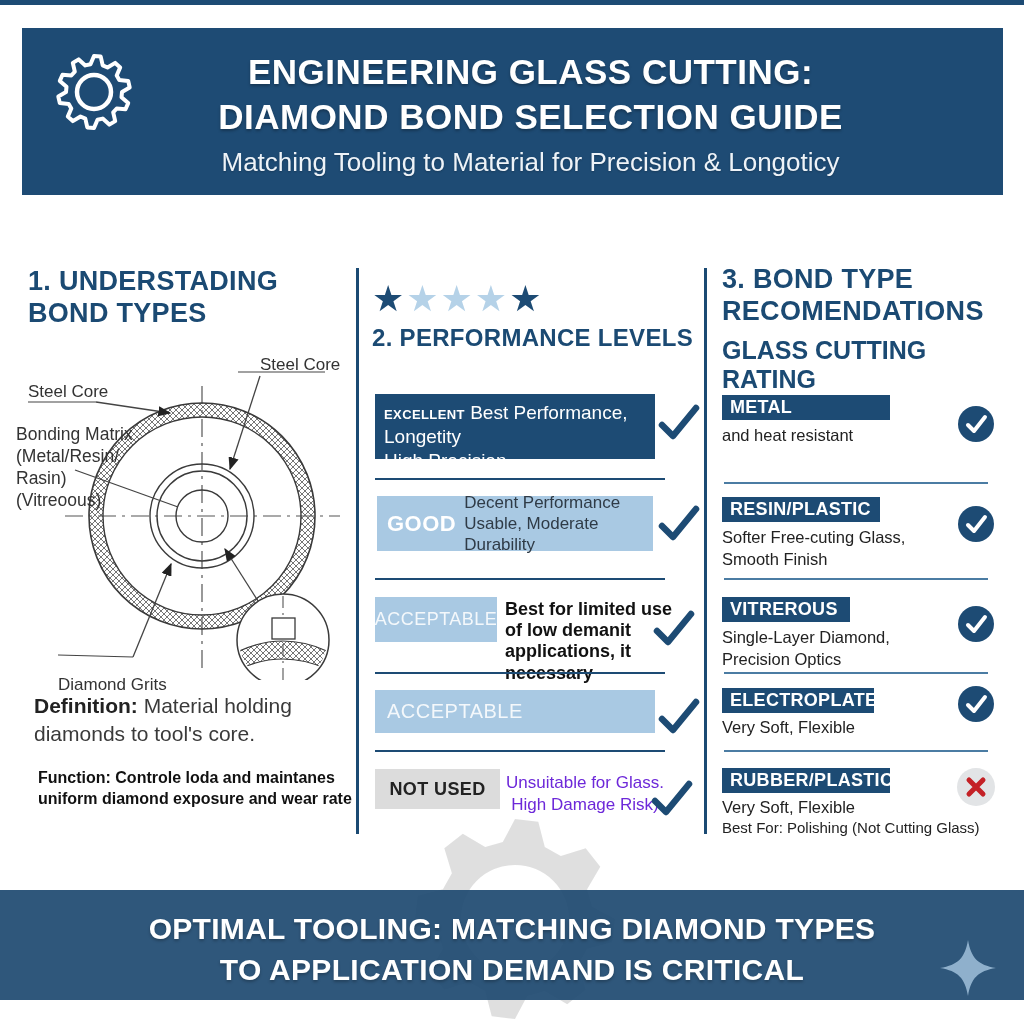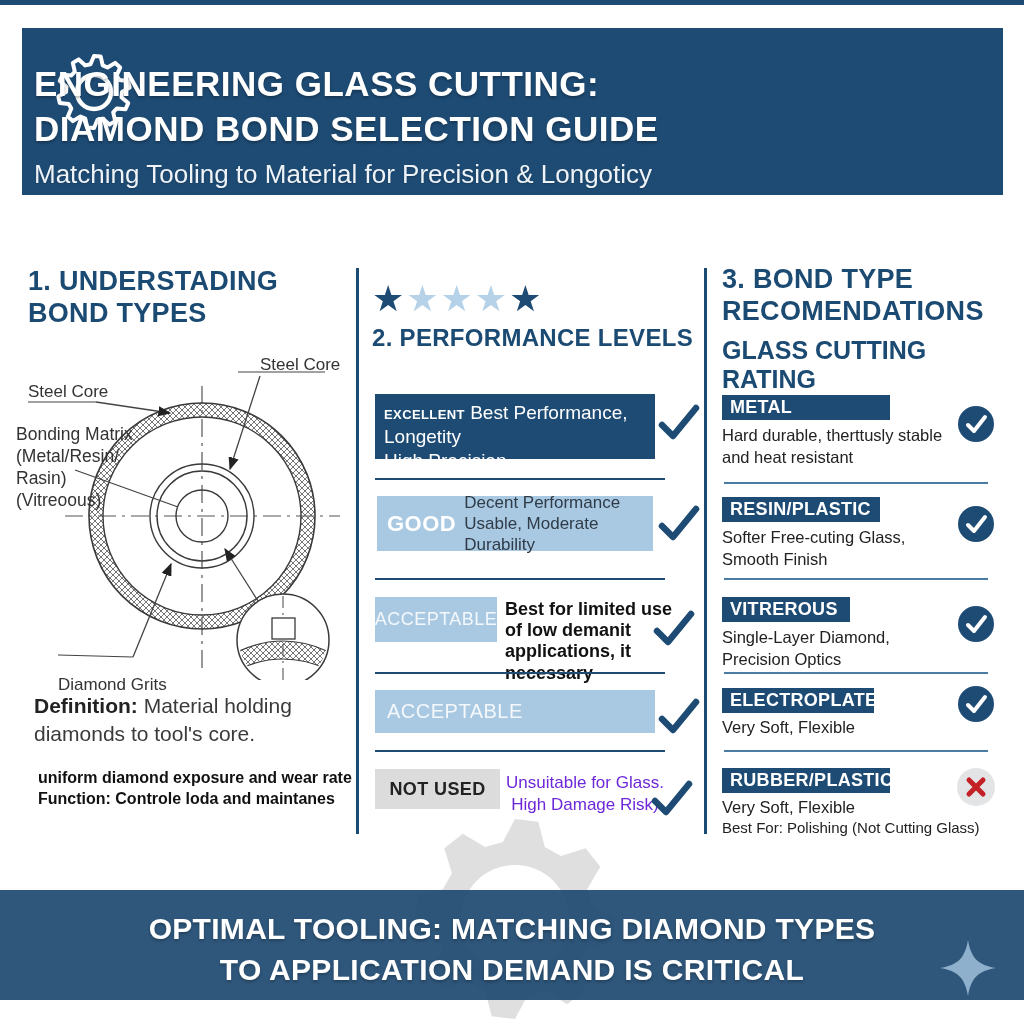--- a/index.html
+++ b/index.html
@@ -5,21 +5,21 @@
   html,body{margin:0;padding:0;background:#fff;}
   .page{position:relative;width:1024px;height:1024px;background:#ffffff;overflow:hidden;
         font-family:"Liberation Sans","DejaVu Sans",sans-serif;color:#222;}
   .abs{position:absolute;}
 
   
   .topstrip{position:absolute;left:0;top:0;width:1024px;height:5px;background:#1d4b74;}
 
   
   .hdr{position:absolute;left:22px;top:28px;width:981px;height:167px;background:#1e4b74;}
-  .hdr-titles{position:absolute;left:12px;top:22px;width:100%;text-align:left;color:#fff;margin-top:12px;}
+  .hdr-titles{position:absolute;left:18px;top:22px;width:100%;text-align:center;color:#fff;}
   .hdr-title{font-size:35px;font-weight:700;letter-spacing:.5px;line-height:1.28;
              text-shadow:0 2px 3px rgba(0,0,0,.28);}
   .hdr-sub{font-size:26px;font-weight:400;color:#eef3f8;margin-top:7px;
            text-shadow:0 1px 2px rgba(0,0,0,.22);}
   .hdr-gear{position:absolute;left:26px;top:18px;}
 
   
   .sec-title{font-size:27px;font-weight:700;color:#1b4a73;line-height:1.18;letter-spacing:.3px;}
   .sec-sub{font-size:25px;font-weight:700;color:#1b4a73;}
 
@@ -152,22 +152,22 @@
     <div>Rasin)</div>
     <div>(Vitreoous)</div>
   </div>
   <div class="dlabel" style="left:58px;top:674px;">Diamond Grits</div>
 
   <div class="def-text" style="left:34px;top:692px;width:270px;">
     <div><b>Definition:</b><span> Material holding</span></div>
     <div>diamonds to tool's core.</div>
   </div>
   <div class="func-text" style="left:38px;top:768px;width:330px;">
+    <div>Function: Controle loda and maintanes</div>
     <div>uniform diamond exposure and wear rate</div>
-    <div>Function: Controle loda and maintanes</div>
   </div>
 
   <div class="vdiv" style="left:356px;top:268px;height:566px;"></div>
   <div class="vdiv" style="left:704px;top:268px;height:566px;"></div>
 
   <div class="stars" style="left:372px;top:281px;"><span class="star dark">★</span><span class="star light">★</span><span class="star light">★</span><span class="star light">★</span><span class="star dark">★</span></div>
   <div class="abs sec-title z3" style="left:372px;top:324px;font-size:24px;">2. PERFORMANCE LEVELS</div>
 
   <div class="abs lvl-dark lvl-row1" style="left:375px;top:394px;width:280px;height:65px;">
     <span class="lvl-label-sm">EXCELLENT</span>
@@ -222,21 +222,20 @@
   <div class="abs sec-title z3" style="left:722px;top:264px;">
     <div>3. BOND TYPE</div>
     <div>RECOMENDATIONS</div>
   </div>
   <div class="abs sec-sub" style="left:722px;top:336px;">GLASS CUTTING RATING</div>
 
   <div class="r-bar" style="left:722px;top:395px;width:168px;">
       <span>METAL</span>
     </div>
   <div class="r-desc" style="left:722px;top:424px;">
-    <div>Hard durable, therttusly stable</div>
     <div>and heat resistant</div>
   </div>
   <svg class="abs" style="left:958px;top:406px;" width="36" height="36" viewBox="0 0 36 36">
     <circle cx="18" cy="18" r="18" fill="#1d4b74"></circle>
     <path d="M10,19 L16,25 L27,11" stroke="#fff" stroke-width="4" fill="none" stroke-linecap="round" stroke-linejoin="round"></path>
   </svg>
   <div class="sep-r" style="left:724px;top:482px;width:264px;"></div>
 
   <div class="r-bar" style="left:722px;top:497px;width:158px;">
       <span>RESIN/PLASTIC</span>

